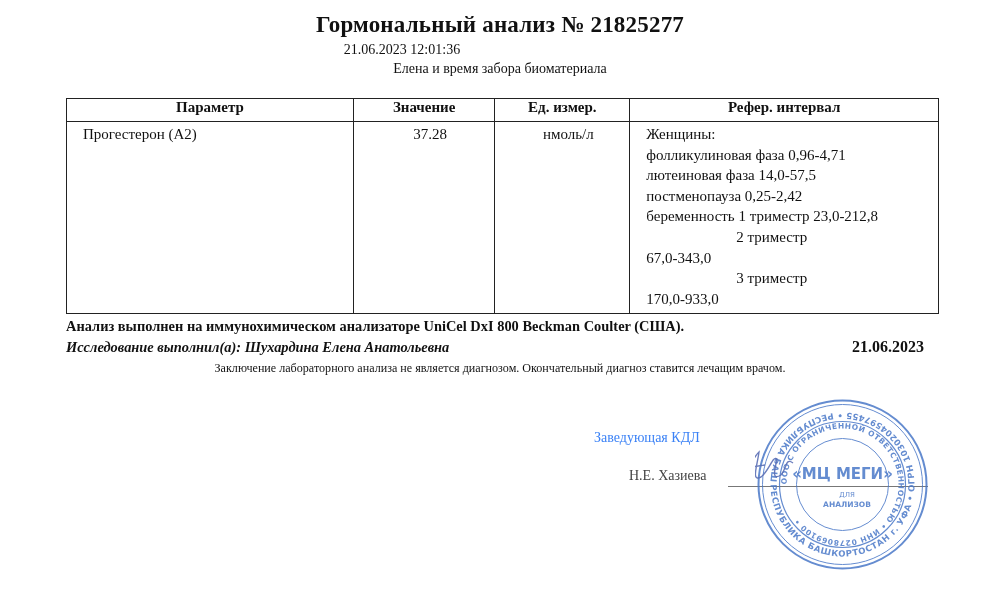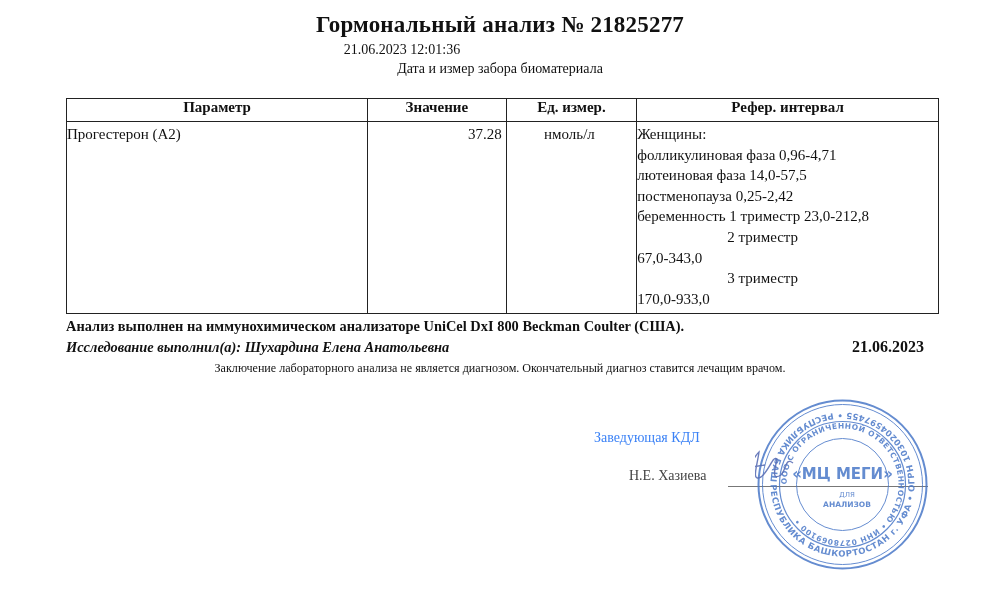--- a/index.html
+++ b/index.html
@@ -5,42 +5,42 @@
   html, body { margin:0; padding:0; background:#fff; }
   body { width:1000px; height:604px; position:relative; overflow:hidden;
          font-family:"Liberation Serif", "DejaVu Serif", serif; color:#111; }
   .title { position:absolute; left:0; width:1000px; top:12px; text-align:center;
            font-size:23px; font-weight:bold; letter-spacing:0.2px; }
   .datetime { position:absolute; left:0; width:804px; top:42px; text-align:center; font-size:14px; }
   .datelabel { position:absolute; left:0; width:1000px; top:61px; text-align:center; font-size:14px; }
   table.res { position:absolute; left:66px; top:98px; width:873px; border-collapse:collapse; font-size:15px; }
   table.res th, table.res td { border:1.5px solid #222; vertical-align:top; }
   table.res th { font-weight:bold; height:22px; padding:0; text-align:center; font-size:15px; }
-  table.res td { padding:2px 4px 4px 0; height:184px; line-height:20.6px; }
-  .c1 { width:300px; } .c2 { width:135px; text-align:right; }
+  table.res td { padding:2px 4px 4px 16px; height:184px; line-height:20.6px; }
+  .c1 { width:300px; } .c2 { width:135px; text-align:center; }
   .c3 { width:127px; text-align:center; } .c4 { width:298px; }
   .ref-line { display:block; white-space:pre; }
   .analyzer { position:absolute; left:66px; top:317px; font-size:15.5px; font-weight:bold;
               transform:scaleX(0.93); transform-origin:left; white-space:nowrap; }
   .performer { position:absolute; left:66px; top:338px; font-size:15.5px; font-weight:bold;
                font-style:italic; white-space:nowrap; transform:scaleX(0.93); transform-origin:left; }
   .perf-date { position:absolute; right:76px; top:338px; font-size:16px; font-weight:bold; }
   .disclaimer { position:absolute; left:0; width:1000px; top:360px; text-align:center; font-size:13px;
                 transform:scaleX(0.93); }
   .sig-title { position:absolute; left:594px; top:430px; font-size:14px; color:#3b82f6; }
   .sig-name { position:absolute; left:629px; top:468px; font-size:14px; color:#444; }
   .sig-line { position:absolute; left:728px; top:486px; width:200px; border-top:1px solid #777; }
   .stamp { position:absolute; left:755px; top:397px; width:175px; height:175px; }
 </style>
 </head>
 <body>
 
 <div class="title">Гормональный анализ № 21825277</div>
 <div class="datetime">21.06.2023 12:01:36</div>
-<div class="datelabel">Дата и измер забора биоматериала</div>
+<div class="datelabel">Елена и время забора биоматериала</div>
 
 <table class="res">
   <thead>
     <tr>
       <th class="c1">Параметр</th>
       <th class="c2">Значение</th>
       <th class="c3">Ед. измер.</th>
       <th class="c4">Рефер.  интервал</th>
     </tr>
   </thead>

